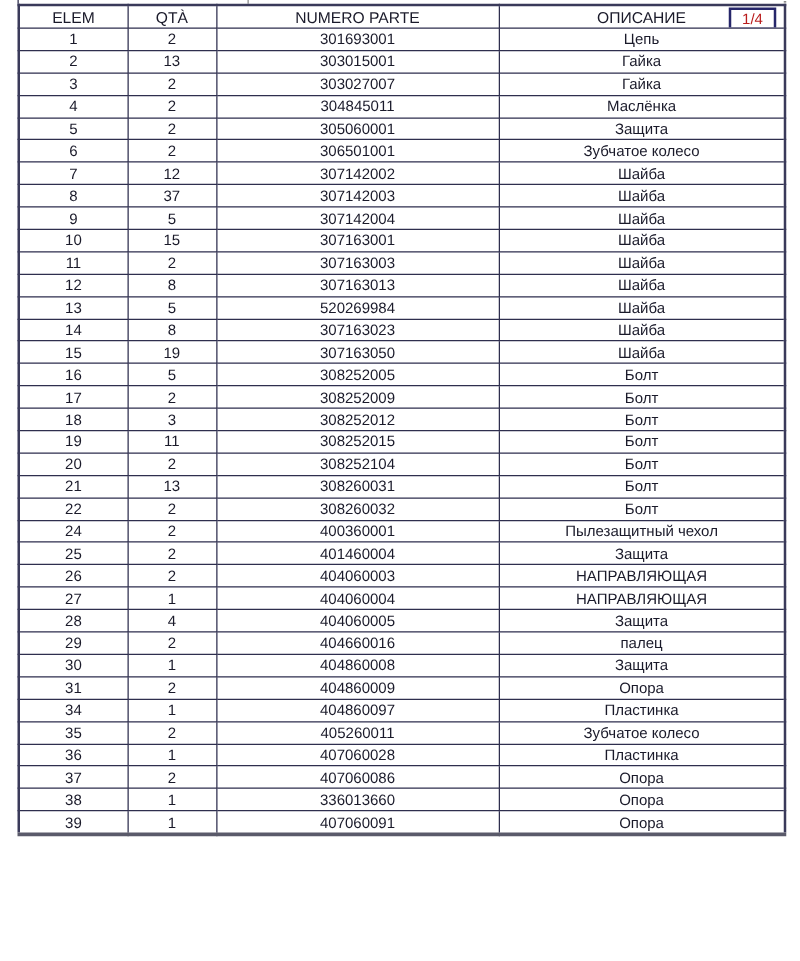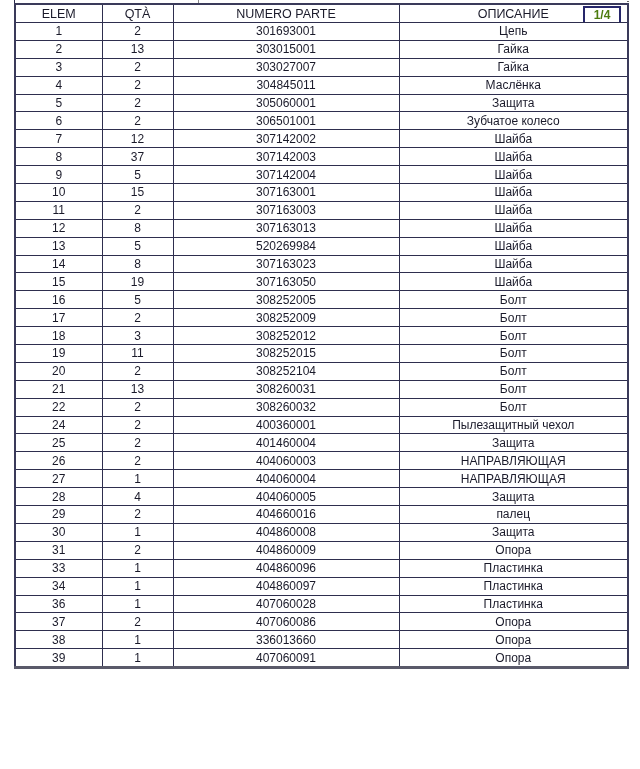--- a/index.html
+++ b/index.html
@@ -55,23 +55,23 @@
     col.c-desc { width: 229px; }
     .desc-head { position: relative; margin-top: 41px; }
     .page-badge {
       position: absolute;
       right: 6px;
       top: 1px;
       width: 34px;
       height: 14px;
       line-height: 14px;
       border: 2px solid #26266a;
-      font-weight: bold;
+      font-weight: normal;
       font-size: 12px;
-      color: #4d7c0f;
+      color: #b91c1c;
       text-align: center;
       box-sizing: content-box;
     }
   </style>
 </head>
 <body>
 
 <div class="top-frag a"></div>
 <div class="top-frag b"></div>
 <div class="top-dot"></div>
@@ -269,30 +269,30 @@
         <td>404860008</td>
         <td>Защита</td>
       </tr>
       <tr>
         <td>31</td>
         <td>2</td>
         <td>404860009</td>
         <td>Опора</td>
       </tr>
       <tr>
-        <td>33</td>
-        <td>1</td>
-        <td>404860096</td>
-        <td>Пластинка</td>
-      </tr>
-      <tr>
         <td>34</td>
         <td>1</td>
         <td>404860097</td>
         <td>Пластинка</td>
+      </tr>
+      <tr>
+        <td>35</td>
+        <td>2</td>
+        <td>405260011</td>
+        <td>Зубчатое колесо</td>
       </tr>
       <tr>
         <td>36</td>
         <td>1</td>
         <td>407060028</td>
         <td>Пластинка</td>
       </tr>
       <tr>
         <td>37</td>
         <td>2</td>

